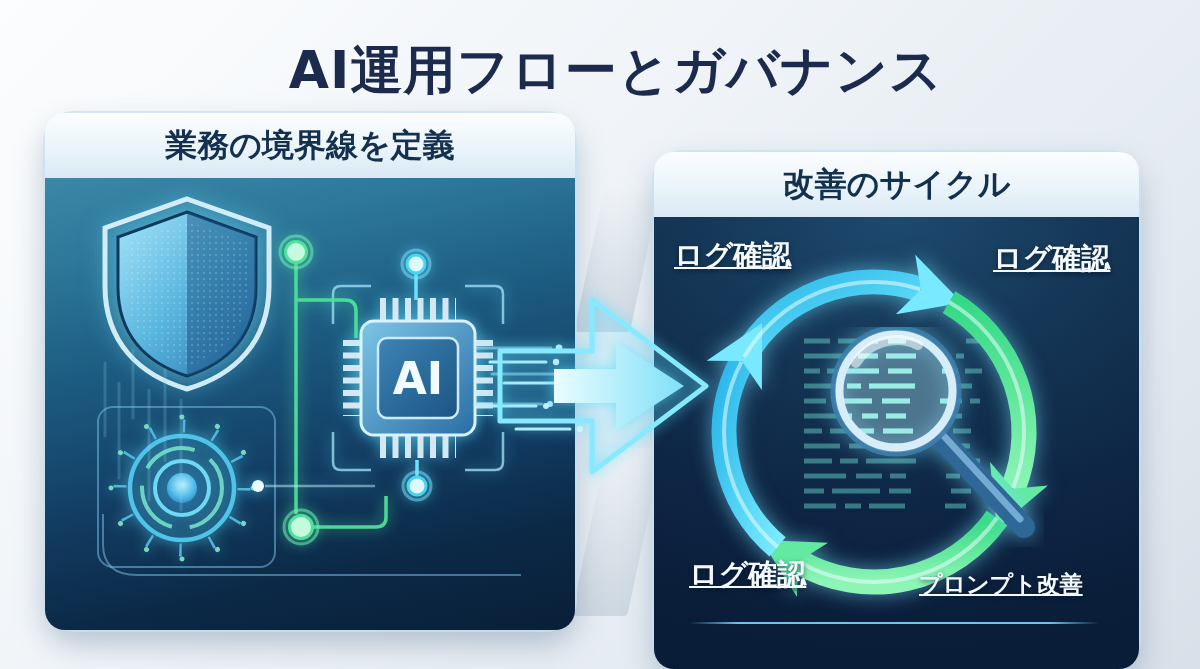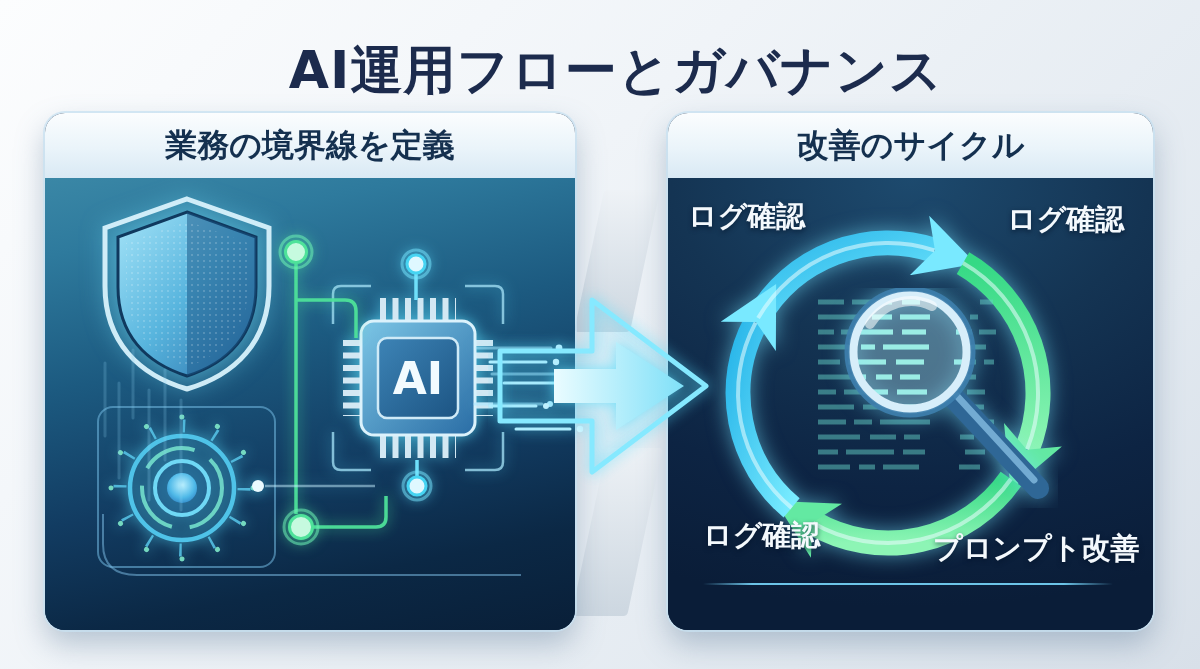--- a/index.html
+++ b/index.html
@@ -12,42 +12,42 @@
     position:absolute;top:20px;left:0;width:100%;text-align:center;
     font-size:52px;font-weight:800;color:#1c2b4d;letter-spacing:1px;margin:16px;
   }
   .slat{
     position:absolute;width:56px;background:linear-gradient(180deg,#eef2f6,#c8d3dd);
     transform:skewX(-12deg);opacity:.85;z-index:0;border-radius:4px;
   }
   .slat.top{left:589px;top:190px;height:142px;}
   .slat.bottom{left:589px;top:448px;height:168px;}
   .panel{
-    position:absolute;top:113px;height:517px;border-radius:20px;z-index:1;
+    position:absolute;top:113px;height:517px;border-radius:29px;z-index:1;
     box-shadow:0 0 0 2px rgba(200,225,242,.75),0 14px 30px rgba(90,120,150,.40);
     background:#0c2240;
     text-align:center;
   }
   .panel.left{left:45px;width:530px;}
-  .panel.right{left:668px;width:485px;}
+  .panel.right{left:654px;width:485px;margin-top:39px;}
   .panel-header{
     position:absolute;top:0;left:0;right:0;height:65px;
     background:linear-gradient(180deg,#fbfdfe 0%,#eaf4fa 55%,#d9e9f4 100%);
     border-radius:20px 20px 0 0;display:flex;align-items:center;justify-content:center;
     font-size:32px;font-weight:800;color:#14304f;
   }
   .panel-body{
     position:absolute;top:65px;left:0;right:0;bottom:0;overflow:hidden;
     border-radius:0 0 20px 20px;
   }
   .left-body{background:linear-gradient(168deg,#3a87a6 0%,#2e7a9d 14%,#1c5a80 38%,#123c62 62%,#0b2845 82%,#091f38 100%);}
   .right-body{background:radial-gradient(130% 95% at 50% 0%,#1d4a6e 0%,#143453 38%,#0d2443 72%,#0a1d38 100%);}
   .lbl{position:absolute;font-weight:800;white-space:nowrap;line-height:1.1;z-index:4;}
   .lbl-dark{color:#13314f;text-shadow:0 1px 3px rgba(210,240,250,.45);}
-  .lbl-light{color:#f4f9fd;text-shadow:0 2px 5px rgba(0,18,40,.65);}
+  .lbl-light{color:#f4f9fd;text-shadow:0 2px 5px rgba(0,18,40,.65);text-decoration:underline;}
   .abs{position:absolute;}
   .glow-cyan{filter:drop-shadow(0 0 7px rgba(90,220,250,.75));}
   .glow-green{filter:drop-shadow(0 0 7px rgba(80,230,160,.75));}
   .glow-soft{filter:drop-shadow(0 0 10px rgba(120,230,255,.55));}
   .sensor-box{
     position:absolute;left:52px;top:228px;width:175px;height:158px;
     border:2px solid rgba(115,185,225,.55);border-radius:16px;
   }
   .underline-right{
     position:absolute;left:35px;top:405px;width:410px;height:2px;border-radius:2px;z-index:4;
@@ -254,21 +254,21 @@
           <circle cx="102" cy="64" r="53" fill="rgba(205,240,252,.26)"></circle>
           <circle cx="102" cy="64" r="57" fill="none" stroke="#d7eefa" stroke-width="9"></circle>
           <circle cx="102" cy="64" r="63" fill="none" stroke="#3e7fae" stroke-width="5" opacity=".9"></circle>
           <path d="M62 36 A 48 48 0 0 1 124 18" fill="none" stroke="#ffffff" stroke-width="10" stroke-linecap="round" opacity=".55"></path>
         </g>
       </svg>
 
       <span class="lbl lbl-light" style="left:20px;top:23px;font-size:29px">ログ確認</span>
       <span class="lbl lbl-light" style="left:339px;top:26px;font-size:29px">ログ確認</span>
       <span class="lbl lbl-light" style="left:35px;top:342px;font-size:29px">ログ確認</span>
-      <span class="lbl lbl-light" style="left:265px;top:355px;font-size:29px">プロンプト改善</span>
+      <span class="lbl lbl-light" style="left:265px;top:355px;font-size:23px">プロンプト改善</span>
 
       <div class="underline-right"></div>
     </div>
   </section>
 
   <svg class="flow-arrow" viewBox="0 0 230 230">
     <defs>
       <linearGradient id="arrFill" x1="0" y1="0" x2="1" y2="0">
         <stop offset="0" stop-color="#eafcff"></stop>
           <stop offset="1" stop-color="#7fe0f8"></stop>

